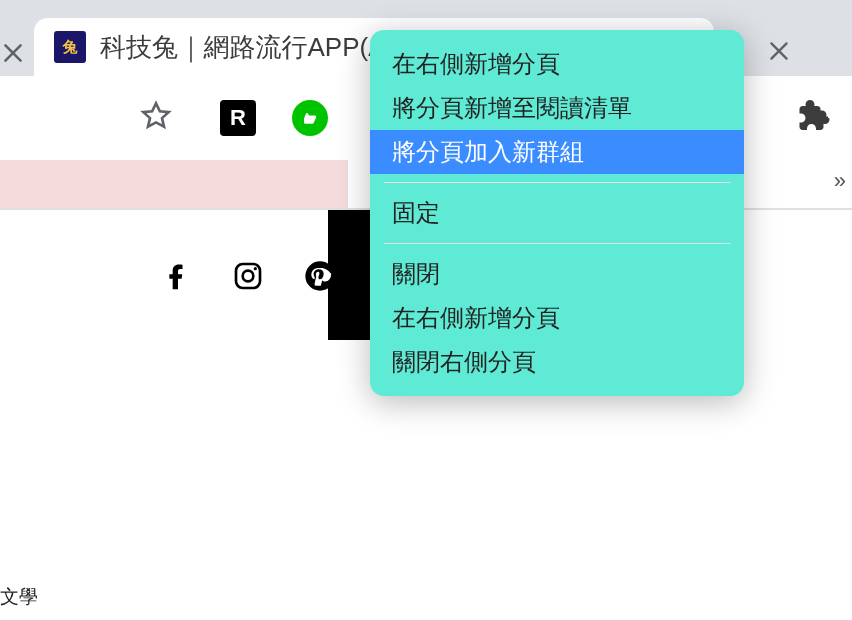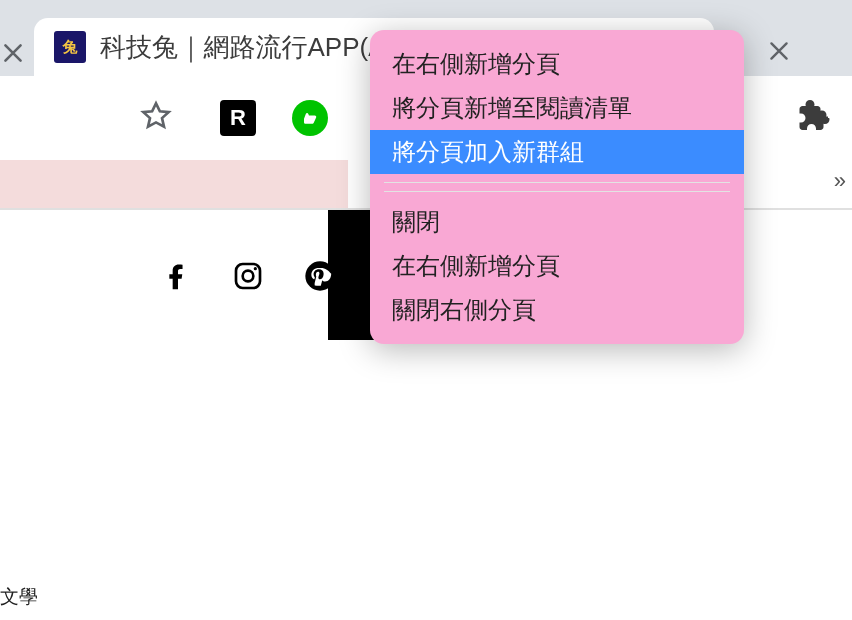--- a/index.html
+++ b/index.html
@@ -23,21 +23,21 @@
   .puzzle{position:absolute;top:100px;right:18px}
   .overflow-chevron{position:absolute;top:168px;right:6px;font-size:22px;color:#555}
 
   
   .page-tint{position:absolute;top:160px;left:0;width:348px;height:48px;background:#f4dcdc}
   .blackbox{position:absolute;top:210px;left:328px;width:280px;height:130px;background:#000}
   .social{position:absolute;top:260px;left:160px;display:flex;gap:40px;align-items:center}
   .pagefoot{position:absolute;bottom:10px;left:0;font-size:19px;color:#222}
 
   
-  .menu{position:absolute;top:30px;left:370px;width:374px;background:#f9a8d4;border-radius:14px;box-shadow:0 6px 32px rgba(0,0,0,.28);padding:12px 0}
+  .menu{position:absolute;top:30px;left:370px;width:374px;background:#5eead4;border-radius:14px;box-shadow:0 6px 32px rgba(0,0,0,.28);padding:12px 0}
   .menu-item{height:44px;display:flex;align-items:center;padding:0 22px;font-size:24px;color:#222;position:relative}
   .menu-item.hovered{background:#3b8cff;color:#fff}
   .menu-sep{height:1px;background:#e3e3e3;margin:8px 14px}
   .menu-arrow{position:absolute;right:18px;top:50%;transform:translateY(-50%)}
 
   
   .i24 svg{width:26px;height:26px;display:block}
   .i30 svg{width:32px;height:32px;display:block}
   .i34 svg{width:36px;height:36px;display:block}
 </style>
@@ -115,20 +115,23 @@
   <div class="menu-item">
       <span>在右側新增分頁</span>
     </div>
   <div class="menu-item">
       <span>將分頁新增至閱讀清單</span>
     </div>
   <div class="menu-item hovered">
       <span>將分頁加入新群組</span>
     </div>
   <div class="menu-sep"></div>
+  <div class="menu-item">
+      <span>固定</span>
+    </div>
   <div class="menu-sep"></div>
   <div class="menu-item">
       <span>關閉</span>
     </div>
   <div class="menu-item">
       <span>在右側新增分頁</span>
     </div>
   <div class="menu-item">
       <span>關閉右側分頁</span>
     </div>

